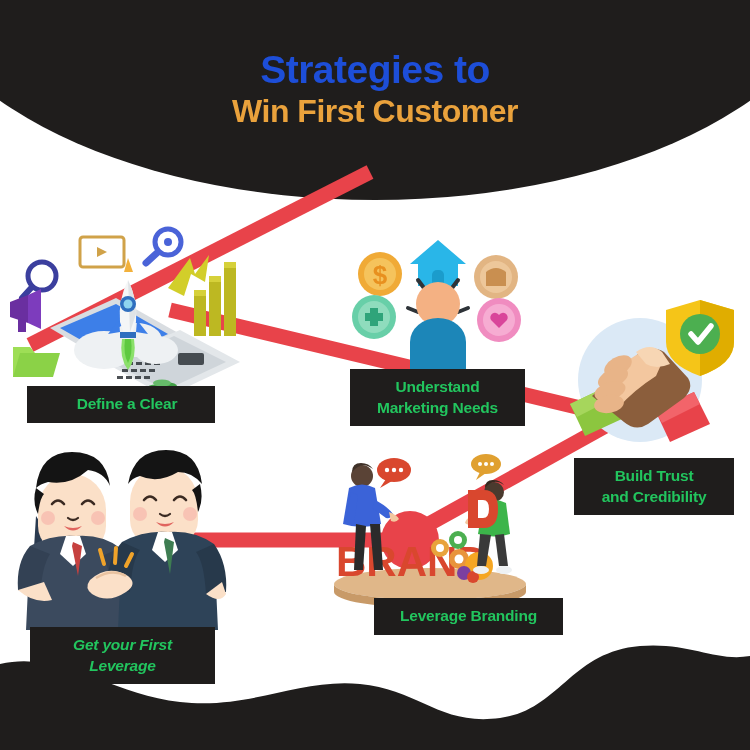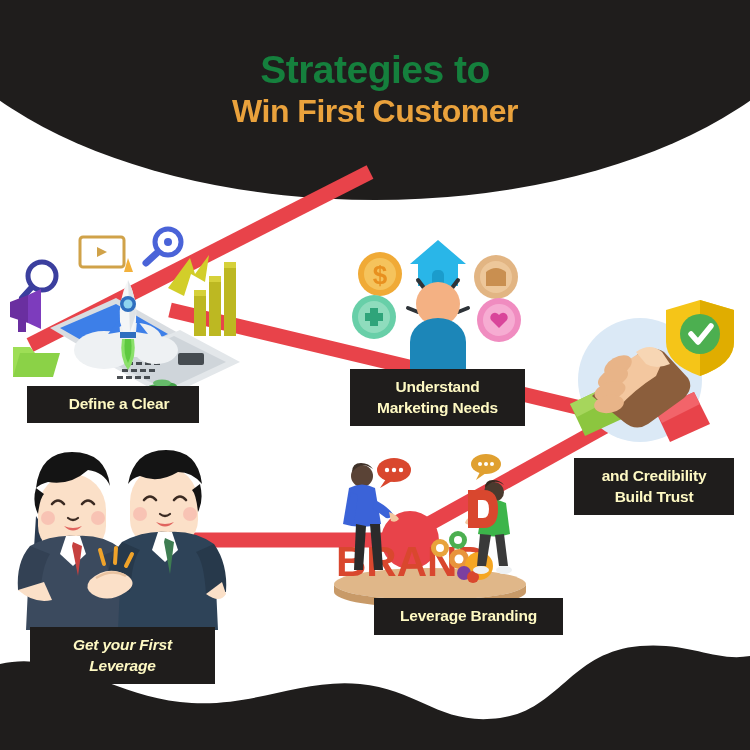--- a/index.html
+++ b/index.html
@@ -17,46 +17,46 @@
     left:-95px; top:-300px;
     width:940px; height:500px;
     background:#1f1d1c;
     border-radius:50%;
   }
   .bg-bottom-wave{position:absolute;left:0;bottom:0;width:750px;height:130px;}
 
   
   .title-wrap{position:absolute;left:0;top:50px;width:750px;text-align:center;z-index:6;}
   .title-line1{
-    font-size:39px;font-weight:bold;color:#15803d;letter-spacing:-0.5px;
+    font-size:39px;font-weight:bold;color:#1d4ed8;letter-spacing:-0.5px;
     line-height:1.05;
   }
   .title-line2{
     font-size:32px;font-weight:bold;color:#eaa23c;letter-spacing:-0.5px;
     line-height:1.25;
   }
 
   
   .connector{position:absolute;left:0;top:0;width:750px;height:750px;z-index:2;pointer-events:none;}
 
   
   .chip{
     position:absolute;
     background:#1f1d1c;
-    color:#fef9c3;
+    color:#22c55e;
     font-size:15.5px;
     font-weight:bold;
     line-height:1.33;
     text-align:center;
     padding:8px 12px;
     z-index:9;
     box-sizing:border-box;
     letter-spacing:-0.2px;
   }
-  .chip-vp{left:27px;top:386px;width:172px;padding-left:24px;}
+  .chip-vp{left:27px;top:386px;width:188px;padding-left:24px;}
   .chip-ucn{left:350px;top:369px;width:175px;}
   .chip-bt{left:574px;top:458px;width:160px;}
   .chip-lbm{left:327px;top:598px;width:189px;margin-left:47px;}
   .chip-gfc{left:30px;top:627px;width:185px;font-style:italic;}
 
   
   .art{position:absolute;z-index:4;}
   .art svg{display:block;overflow:visible;}
   .art-vp{left:8px;top:222px;}
   .art-ucn{left:338px;top:232px;}
@@ -399,22 +399,22 @@
   <div class="chip chip-vp">
     <div>Define a Clear</div>
   </div>
 
   <div class="chip chip-ucn">
     <div>Understand</div>
     <div>Marketing Needs</div>
   </div>
 
   <div class="chip chip-bt">
+    <div>Build Trust</div>
     <div>and Credibility</div>
-    <div>Build Trust</div>
   </div>
 
   <div class="chip chip-lbm">
     <div>Leverage Branding</div>
   </div>
 
   <div class="chip chip-gfc">
     <div>Get your First</div>
     <div>Leverage</div>
   </div>

